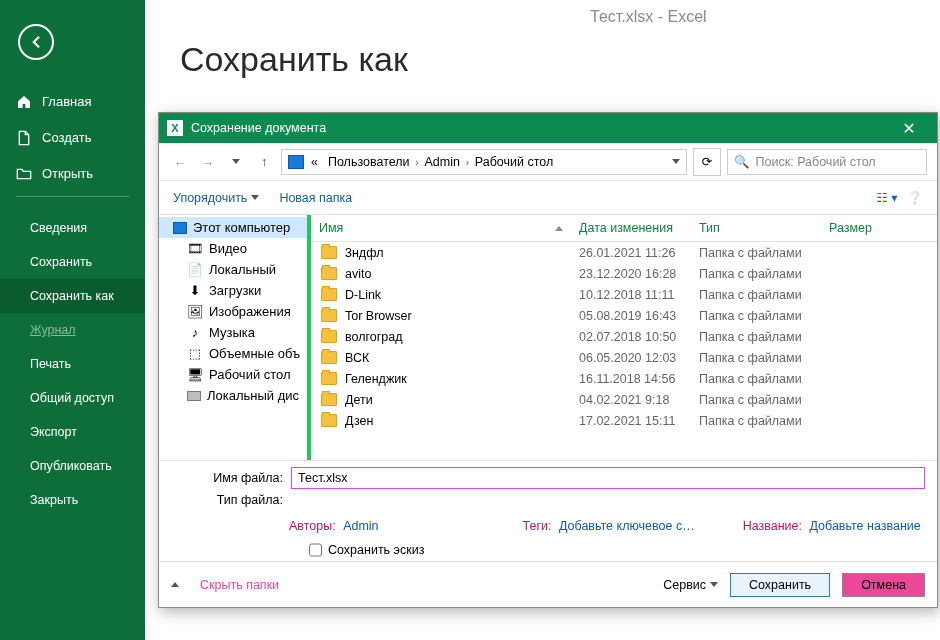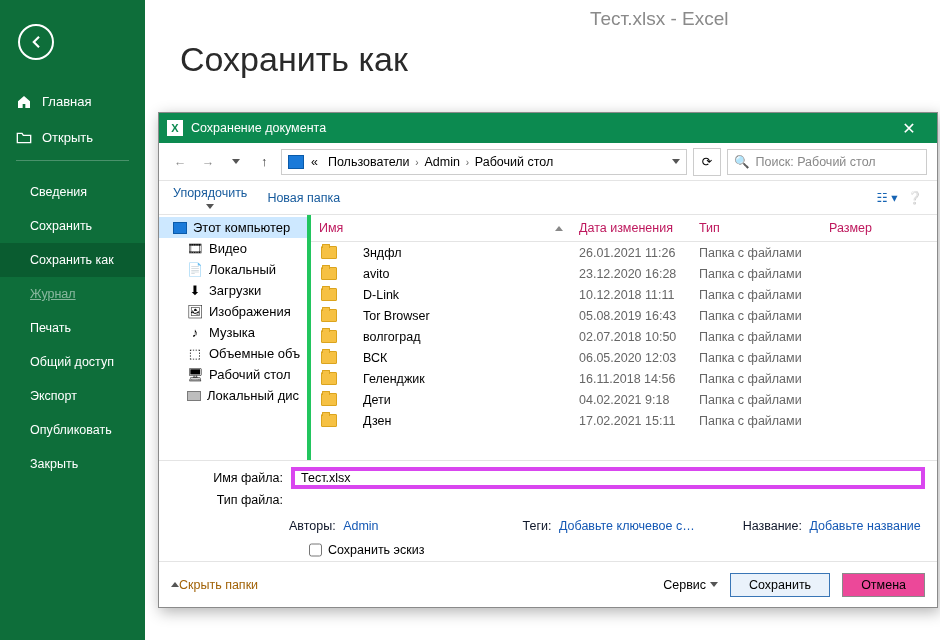--- a/index.html
+++ b/index.html
@@ -1,19 +1,19 @@
 <!DOCTYPE html>
 <html><head>
 <meta charset="utf-8">
 <style>
   * { box-sizing: border-box; margin: 0; padding: 0; font-family: "Segoe UI", sans-serif; }
   body { width: 940px; height: 640px; overflow: hidden; background: #fff; position: relative; }
 
   
-  .app-title { position: absolute; top: 8px; left: 50%; transform: translateX(120px); font-size: 19px; color: #8a8a8a; }
+  .app-title { position: absolute; top: 8px; left: 50%; transform: translateX(120px); font-size: 16px; color: #8a8a8a; }
 
   
   .sidebar { position: absolute; left: 0; top: 0; width: 145px; height: 640px; background: #0e6e3a; color: #fff; padding-top: 24px; }
   .back-circle { width: 36px; height: 36px; border: 2px solid #fff; border-radius: 50%; margin-left: 18px; display: flex; align-items: center; justify-content: center; cursor: pointer; }
   .back-circle svg { width: 18px; height: 18px; fill: #fff; }
   .nav-item { display: flex; gap: 10px; padding: 10px 16px; font-size: 13px; cursor: pointer; }
   .nav-item.with-icon svg { width: 16px; height: 16px; fill: #fff; flex-shrink: 0; }
   .nav-sep { height: 1px; background: rgba(255,255,255,0.25); margin: 4px 16px; }
   .nav-section { margin-top: 14px; }
   .nav-item.sub { padding: 10px 16px 10px 30px; font-size: 12.5px; }
@@ -33,60 +33,60 @@
   .nav-btn { width: 22px; height: 22px; display: flex; align-items: center; justify-content: center; color: #888; cursor: pointer; }
   .nav-btn.enabled { color: #333; }
   .addr-box { flex: 1; height: 26px; border: 1px solid #ccc; display: flex; align-items: center; padding: 0 6px; gap: 4px; max-width: 410px; }
   .addr-box .pc-icon { width: 16px; height: 14px; background: #1a7ad9; border: 1px solid #0a5aa9; }
   .crumb { padding: 1px 3px; cursor: pointer; }
   .crumb-sep { color: #666; font-size: 10px; }
   .refresh-btn { width: 28px; height: 28px; border: 1px solid #ccc; display: flex; align-items: center; justify-content: center; cursor: pointer; }
   .search-box { width: 200px; height: 26px; border: 1px solid #ccc; display: flex; align-items: center; padding: 0 6px; color: #888; gap: 6px; }
 
   .dlg-subbar { height: 34px; display: flex; align-items: center; padding: 0 14px; gap: 20px; font-size: 12.5px; color: #165a9c; border-bottom: 1px solid #e4e4e4; }
-  .subbar-item { display: flex; align-items: center; gap: 4px; cursor: pointer; flex-direction: column; }
+  .subbar-item { display: flex; align-items: center; gap: 4px; cursor: pointer; }
   .subbar-right { margin-left: auto; display: flex; align-items: center; gap: 10px; color: #555; }
   .view-btn, .help-btn { color: #1664b4; cursor: pointer; }
 
   .dlg-body { flex: 1; display: flex; overflow: hidden; }
   .tree { width: 152px; border-right: 4px solid #22c55e; overflow: hidden; font-size: 13px; padding-top: 2px; }
   .tree-item { display: flex; align-items: center; gap: 6px; padding: 3px 6px 3px 14px; cursor: pointer; white-space: nowrap; }
   .tree-item.sel { background: #cde8ff; }
   .tree-item.lvl2 { padding-left: 28px; }
   .tree-item svg, .tree-item .ico { width: 16px; height: 14px; flex-shrink: 0; }
   .ico.pc { background: #1a7ad9; border: 1px solid #0a5aa9; width: 14px; height: 12px; }
   .ico.drive { background: #bdbdbd; border: 1px solid #7a7a7a; width: 14px; height: 10px; }
 
   .filelist { flex: 1; display: flex; flex-direction: column; font-size: 12.5px; }
-  .fl-head { display: flex; border-bottom: 1px solid #e4e4e4; color: #be185d; }
+  .fl-head { display: flex; border-bottom: 1px solid #e4e4e4; color: #15803d; }
   .fl-head div { padding: 6px 8px; font-weight: 400; }
   .fl-col-name { width: 260px; display:flex; align-items:center; gap:6px; }
   .fl-col-date { width: 120px; }
   .fl-col-type { width: 130px; }
   .fl-col-size { width: 70px; }
   .fl-rows { flex: 1; overflow-y: auto; }
   .fl-row { display: flex; align-items: center; height: 21px; cursor: pointer; }
-  .fl-row .fl-col-name { display: flex; align-items: flex-start; gap: 26px; padding-left: 10px; }
+  .fl-row .fl-col-name { display: flex; align-items: flex-start; gap: 8px; padding-left: 10px; }
   .folder-ico { width: 16px; height: 13px; background: #f6c143; border: 1px solid #dba41e; border-radius: 1px; position: relative; }
   .folder-ico::before { content: ""; position: absolute; top: -3px; left: 0; width: 6px; height: 3px; background: #f6c143; border: 1px solid #dba41e; border-bottom: none; border-radius: 1px 1px 0 0; }
   .fl-row .fl-col-date, .fl-row .fl-col-type { color: #666; padding-left: 8px; }
 
   .dlg-fields { padding: 6px 12px 2px 12px; font-size: 12.5px; border-top: 1px solid #e4e4e4; }
   .field-row { display: flex; align-items: center; margin-bottom: 4px; }
   .field-row label { width: 120px; text-align: right; padding-right: 8px; }
-  .field-row input.txt, .field-row .combo { flex: 1; height: 22px; border: 4px solid #d946ef; padding: 0 6px; font-size: 12.5px; background: #fff; }
+  .field-row input.txt, .field-row .combo { flex: 1; height: 22px; border: 1px solid #d946ef; padding: 0 6px; font-size: 12.5px; background: #fff; }
   .field-row .combo { display: flex; align-items: center; justify-content: space-between; cursor: pointer; position: relative; }
   .red-underline { position: absolute; left: 4px; right: 540px; bottom: -2px; height: 3px; background: #d10808; border-radius: 2px; }
   .meta-row { display: flex; align-items: center; gap: 24px; padding: 6px 12px 2px 130px; font-size: 12.5px; }
-  .meta-row .lbl { color: #0f172a; margin-right: 4px; }
+  .meta-row .lbl { color: #be185d; margin-right: 4px; }
   .meta-row .link { color: #1559b5; cursor: pointer; }
   .check-row { padding: 8px 12px 4px 150px; font-size: 12.5px; display: flex; gap: 6px; }
 
   .dlg-footer { height: 46px; border-top: 1px solid #e4e4e4; display: flex; align-items: center; padding: 0 12px; gap: 12px; font-size: 12.5px; }
-  .hide-folders { display: flex; align-items: center; gap: 0; color: #a16207; cursor: pointer; }
+  .hide-folders { display: flex; align-items: center; gap: 21px; color: #ec4899; cursor: pointer; }
   .dlg-footer .spacer { flex: 1; }
   .tools-drop { display: flex; align-items: center; gap: 4px; cursor: pointer; }
   .btn { height: 24px; padding: 0 18px; border: 1px solid #8a8a8a; background: #ec4899; cursor: pointer; font-size: 12.5px; }
   .btn.primary { border: 1px solid #3a76b6; background: #eaf2fb; }
 
   .caret-down { display:inline-block; width:0; height:0; border-left:4px solid transparent; border-right:4px solid transparent; border-top:5px solid #555; }
   .caret-up { display:inline-block; width:0; height:0; border-left:4px solid transparent; border-right:4px solid transparent; border-bottom:5px solid #555; }
   .sort-arrow { display:inline-block; width:0; height:0; border-left:4px solid transparent; border-right:4px solid transparent; border-bottom:5px solid #888; margin-left:auto; }
 </style>
 </head>
@@ -100,20 +100,26 @@
         <path d="M15 4l-8 8 8 8 2-2-6-6 6-6z"></path>
       </svg>
   </div>
   <div style="height:24px"></div>
 
   <div class="nav-item with-icon">
     <svg viewBox="0 0 24 24">
         <path d="M3 11l9-8 9 8v10H14v-6h-4v6H3z"></path>
       </svg>
     <span>Главная</span>
+  </div>
+  <div class="nav-item with-icon">
+    <svg viewBox="0 0 24 24">
+        <path d="M5 2h9l5 5v15H5zM14 2v5h5" fill="none" stroke="#fff" stroke-width="2"></path>
+      </svg>
+    <span>Создать</span>
   </div>
   <div class="nav-item with-icon">
     <svg viewBox="0 0 24 24">
         <path d="M2 5h7l2 3h11v11H2z" fill="none" stroke="#fff" stroke-width="2"></path>
       </svg>
     <span>Открыть</span>
   </div>
 
   <div class="nav-sep"></div>
   <div class="nav-section" id="sec-nav">

